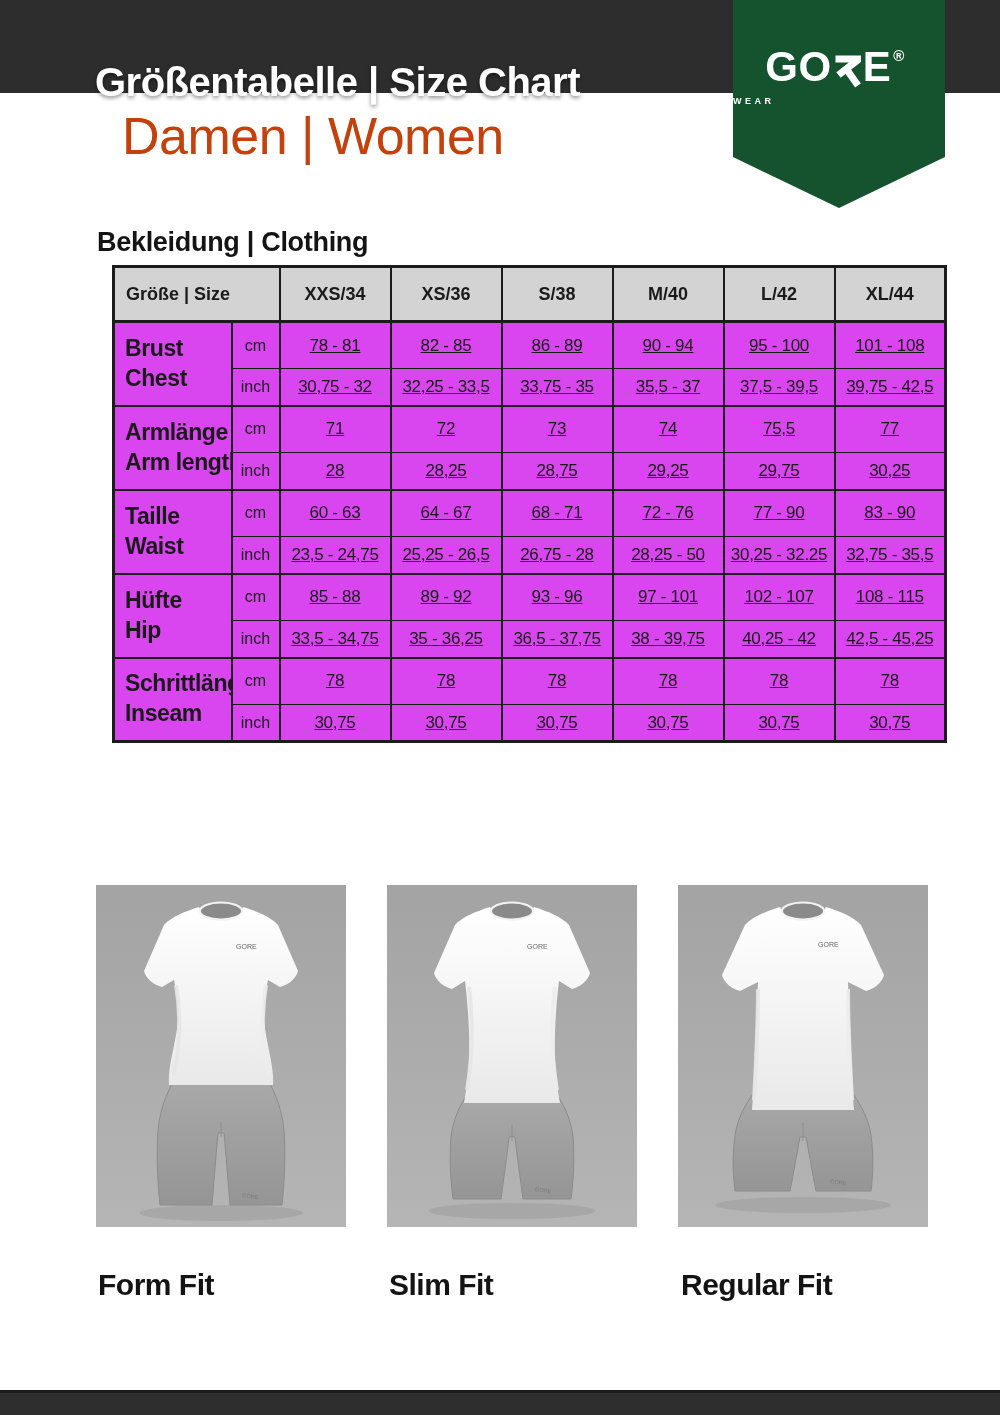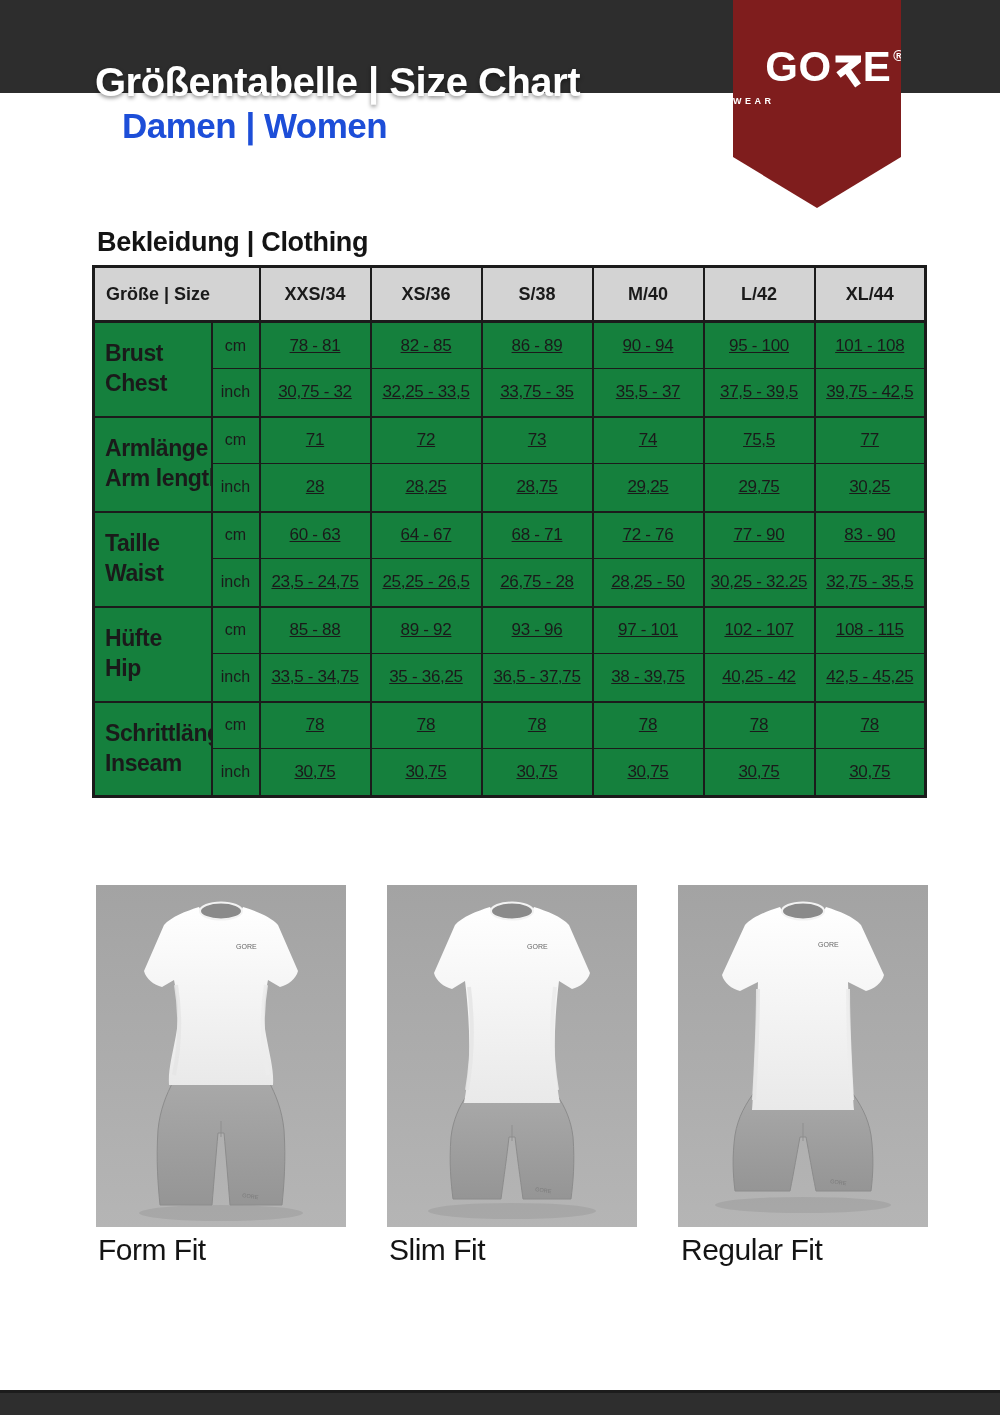--- a/index.html
+++ b/index.html
@@ -11,22 +11,22 @@
     overflow:hidden;
     font-family:"Liberation Sans", sans-serif;
     color:#1a1a1a;
   }
   
   .top-band{
     position:absolute;left:0;top:0;width:1000px;height:93px;
     background:#2d2d2d;
   }
   .pennant{
-    position:absolute;left:733px;top:0;width:168px;height:208px;
-    background:#7f1d1d;
+    position:absolute;left:733px;top:0;width:212px;height:208px;
+    background:#14532d;
     clip-path:polygon(0 0,100% 0,100% 75.5%,50% 100%,0 75.5%);
   }
   .brand-logo{
     position:absolute;left:0;top:46px;width:204px;height:46px;
     display:flex;justify-content:center;align-items:flex-start;
     color:#ffffff;font-weight:700;font-size:42px;line-height:42px;
     letter-spacing:0.5px;
   }
   .logo-r{margin:9px 2px 0 2px;display:block;}
   .brand-reg{font-size:15px;line-height:15px;margin-top:2px;margin-left:2px;font-weight:700;}
@@ -36,63 +36,63 @@
     font-size:9px;letter-spacing:3.5px;font-weight:700;
   }
   .title-main{
     position:absolute;left:95px;top:60px;
     font-size:40px;font-weight:700;letter-spacing:-0.5px;
     color:#ffffff;white-space:nowrap;
     text-shadow:0 2px 4px rgba(0,0,0,0.45);
   }
   .title-sub{
     position:absolute;left:122px;top:106px;
-    font-size:35px;font-weight:700;letter-spacing:-0.5px;
-    color:#1d4ed8;white-space:nowrap;
+    font-size:52px;font-weight:400;letter-spacing:-0.5px;
+    color:#c2410c;white-space:nowrap;
   }
   
   .section-heading{
     position:absolute;left:97px;top:227px;
     font-size:27px;font-weight:700;letter-spacing:-0.3px;color:#141414;
   }
   
   .size-table{
-    position:absolute;left:92px;top:265px;width:832px;
-    border-collapse:collapse;table-layout:fixed;background:#15803d;
+    position:absolute;left:112px;top:265px;width:832px;
+    border-collapse:collapse;table-layout:fixed;background:#d946ef;
     border:3px solid #1b1b1b;
   }
   .size-table th,.size-table td{
     border:2px solid #1b1b1b;
     color:#1a1a1a;overflow:hidden;white-space:nowrap;
   }
   .size-table thead th{
     background:#d3d3d3;height:50px;
     font-size:18px;font-weight:700;text-align:center;
     border-bottom:3px solid #1b1b1b;
   }
   .size-table thead th.corner{text-align:left;padding-left:11px;}
   tr.cm-row{height:47px;}
-  tr.inch-row{height:48px;}
+  tr.inch-row{height:37px;}
   tr.cm-row td{border-bottom-width:1px;}
   tr.inch-row td{border-top-width:1px;}
   td.mlabel{
     font-size:23px;font-weight:700;text-align:left;
     padding-left:10px;line-height:1.3;letter-spacing:-0.4px;
     border-top-width:2px;border-bottom-width:2px;
   }
   td.unit{font-size:16px;text-align:center;font-weight:400;}
   td.val{font-size:17px;text-align:center;letter-spacing:-0.3px;font-weight:400;text-decoration:underline;}
   
   .fit{
     position:absolute;top:885px;width:250px;height:342px;
   }
   .fit svg{display:block;}
   .fit-label{
-    position:absolute;top:1233px;
-    font-size:30px;font-weight:400;letter-spacing:-0.5px;color:#141414;
+    position:absolute;top:1268px;
+    font-size:30px;font-weight:700;letter-spacing:-0.5px;color:#141414;
     white-space:nowrap;
   }
   
   .footer-band{
     position:absolute;left:0;top:1390px;width:1000px;height:25px;
     background:#2e2e2e;border-top:3px solid #1c1c1c;box-sizing:border-box;
   }
   .defs-holder{position:absolute;width:0;height:0;overflow:hidden;}
 </style>
 </head>

